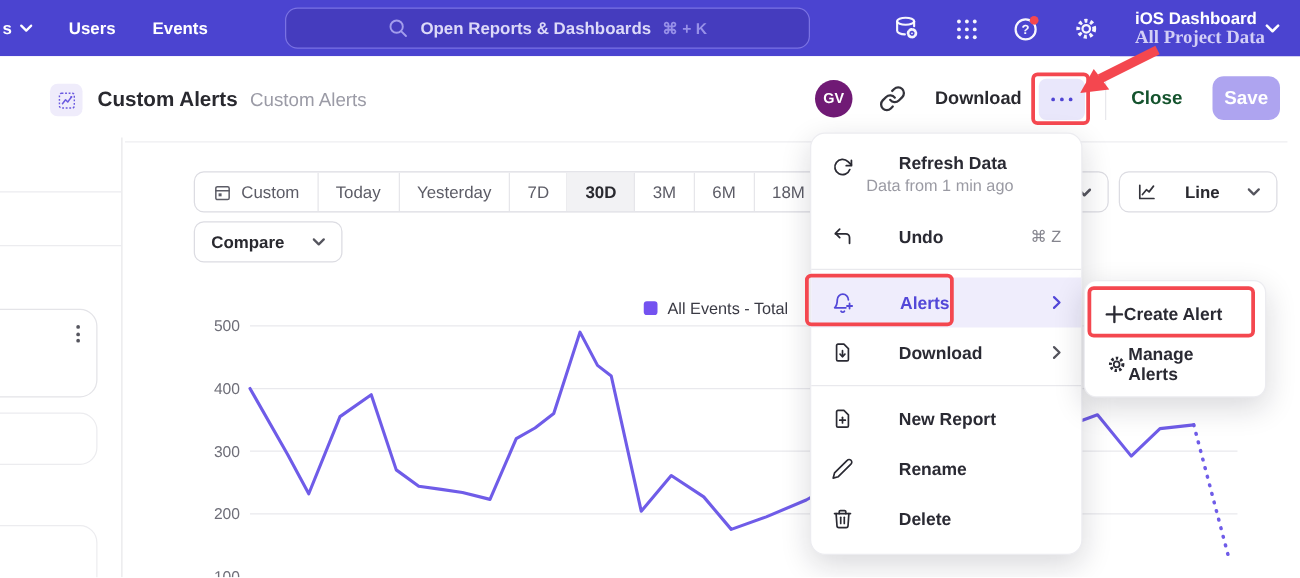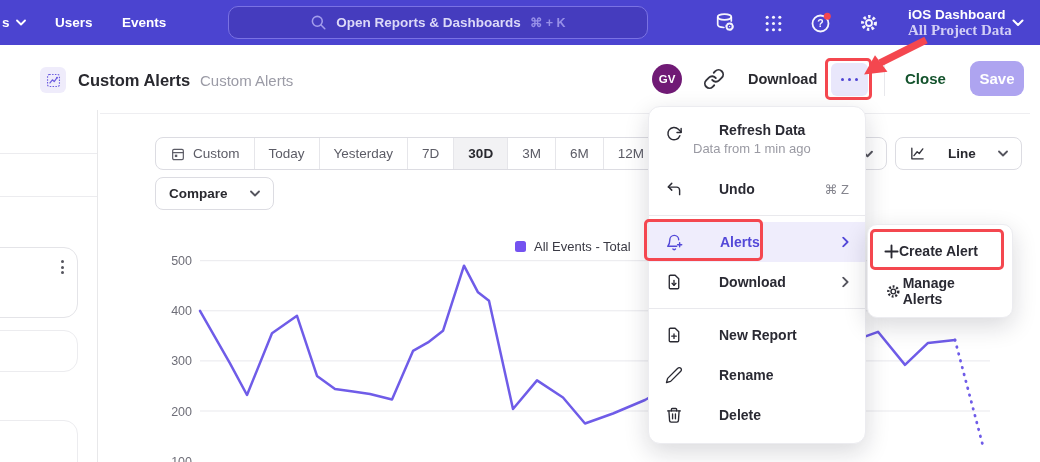--- a/index.html
+++ b/index.html
@@ -241,21 +241,21 @@
         <rect x="7.3" y="13" width="3.6" height="3.6" fill="#5C5C66" stroke="none"></rect>
       </svg>
       <span>Custom</span>
     </div>
     <div class="seg-item">Today</div>
     <div class="seg-item">Yesterday</div>
     <div class="seg-item">7D</div>
     <div class="seg-item sel">30D</div>
     <div class="seg-item">3M</div>
     <div class="seg-item">6M</div>
-    <div class="seg-item">12M</div>
+    <div class="seg-item">18M</div>
   </div>
 
   <div class="pill-btn compare-btn">
     <span>Compare</span>
     <svg width="10" height="7" viewBox="0 0 10 7">
         <polyline points="1,1.5 5,5.5 9,1.5" fill="none" stroke="#55555E" stroke-width="1.8" stroke-linecap="round" stroke-linejoin="round"></polyline>
       </svg>
   </div>
 
   <div class="pill-btn hidden-dd">

